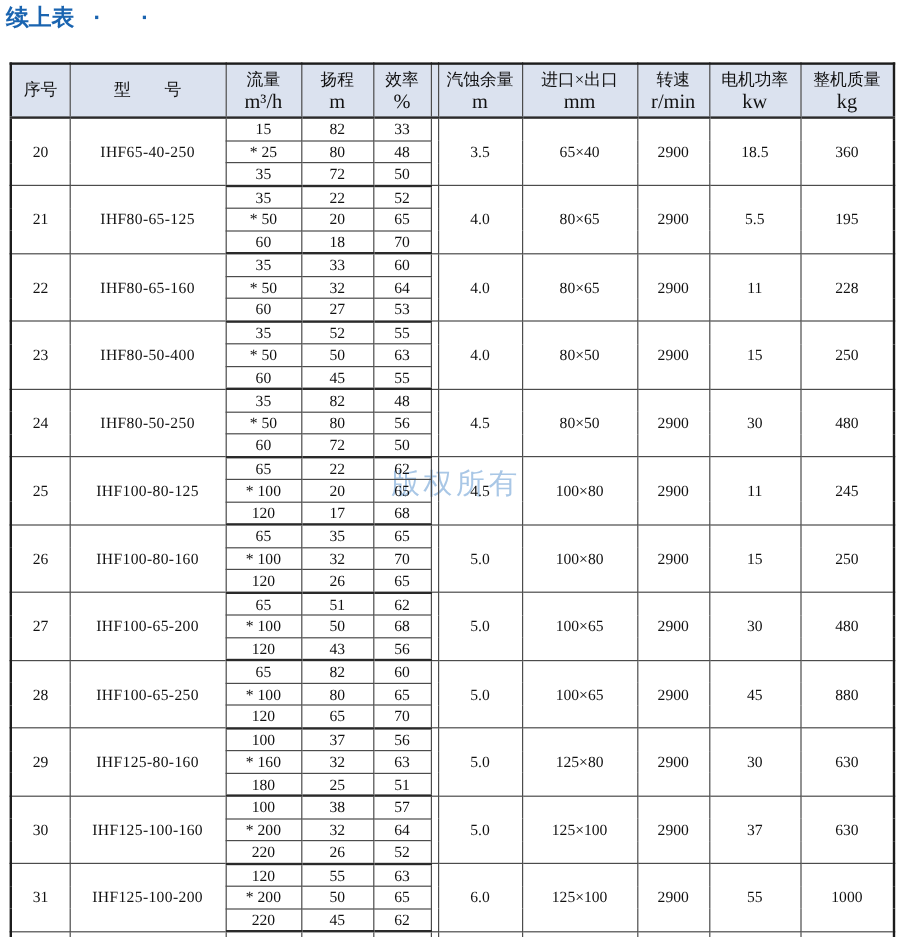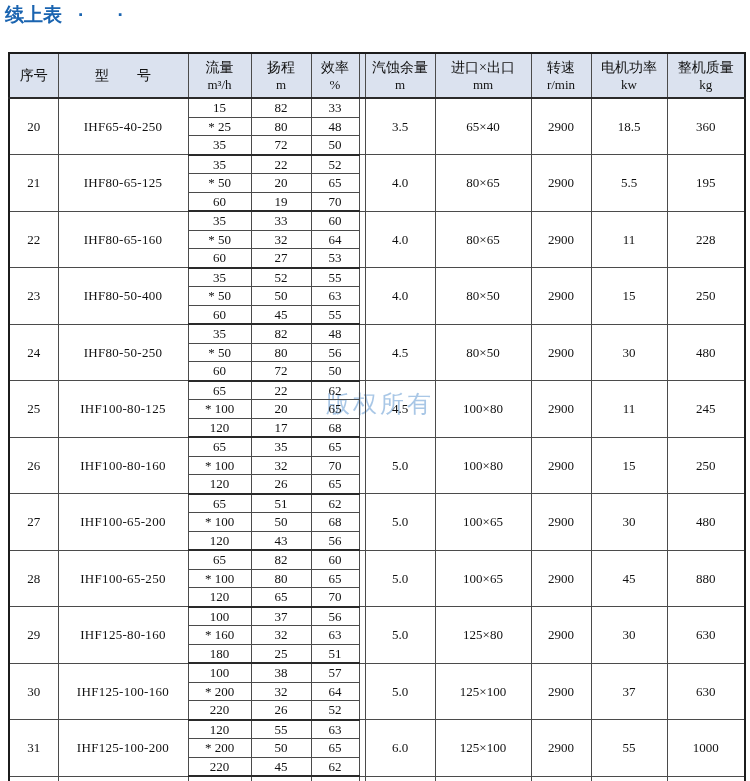--- a/index.html
+++ b/index.html
@@ -68,21 +68,21 @@
   }
   table.spec th {
     background: #dbe2ef;
     height: 43px;
     font-weight: normal;
     font-size: 14px;
     border-bottom: 2px solid #2a2a2a;
     line-height: 17px;
   }
   table.spec th .unit {
-    font-size: 13px;
+    font-size: 17px;
     display: block;
   }
   table.spec td {
     font-size: 13px;
     height: 17.5px;
     line-height: 15px;
   }
   tr.group-end td { border-bottom: 2px solid #2a2a2a; }
   td[rowspan] { border-bottom: 2px solid #2a2a2a; }
   th.col-spacer { background: #dbe2ef; }
@@ -169,21 +169,21 @@
             <td rowspan="3">5.5</td>
             <td rowspan="3">195</td>
           </tr>
           <tr class="sub">
             <td>* 50</td>
             <td>20</td>
             <td>65</td>
           </tr>
           <tr class="sub group-end">
             <td>60</td>
-            <td>19</td>
+            <td>18</td>
             <td>70</td>
           </tr>
           <tr class="sub">
             <td rowspan="3">22</td>
             <td rowspan="3" class="cell-model">IHF80-65-160</td>
             <td>35</td>
             <td>33</td>
             <td>60</td>
             <td rowspan="3" class="col-spacer"></td>
             <td rowspan="3">4.0</td>

